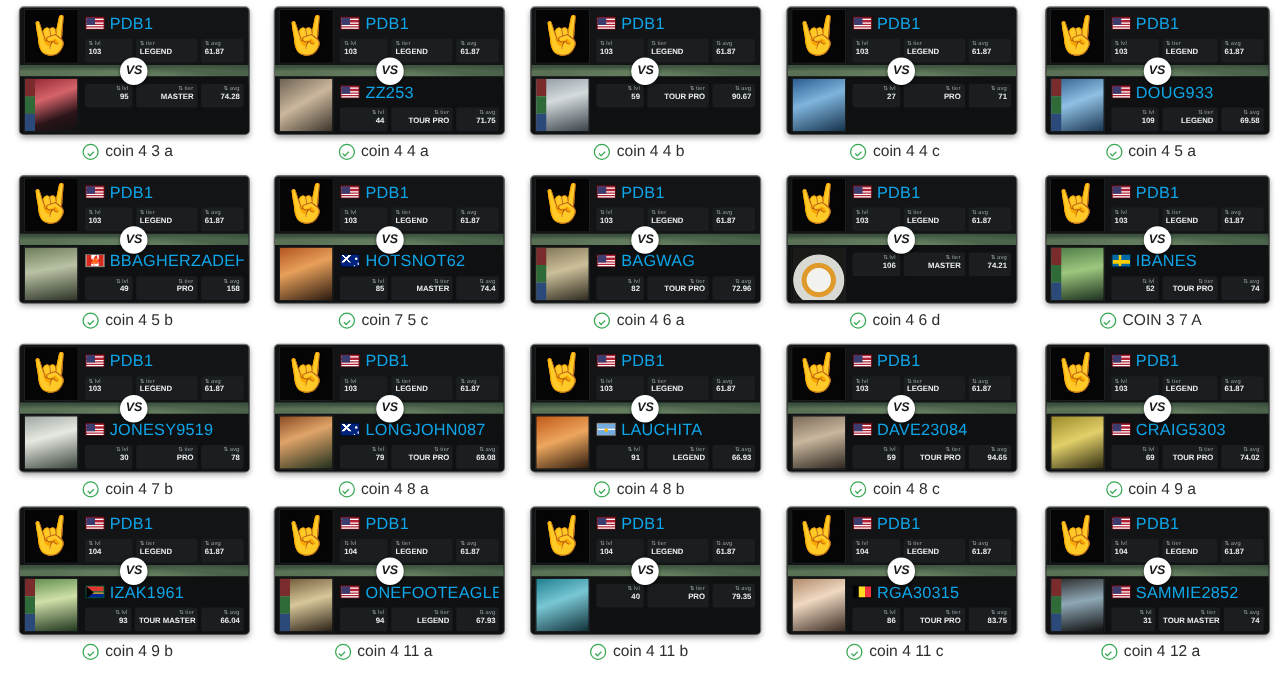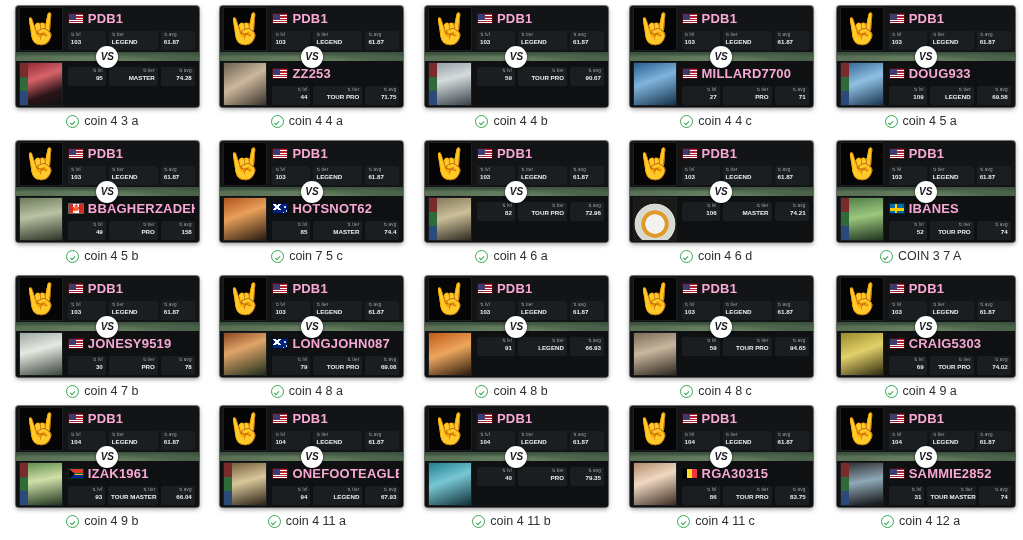--- a/index.html
+++ b/index.html
@@ -99,23 +99,23 @@
     height:19px;
   }
   .flag{
     width:16px; height:11px;
     flex:0 0 16px;
     border:.5px solid rgba(0,0,0,.6);
     position:relative; overflow:hidden;
     border-radius:1px;
   }
   .pname{
-    color:#f9a8d4;
+    color:#0ea5e9;
     font-size:13px;
-    font-weight:bold;
+    font-weight:normal;
     letter-spacing:.2px;
     white-space:nowrap;
     overflow:hidden;
     line-height:14px;
   }
   .stats{
     display:flex;
     gap:3px;
     margin-top:3px;
     width:100%;
@@ -472,30 +472,20 @@
                 <div class="val">61.87</div>
               </div>
             </div>
           </div>
         </div>
         <div class="panel bot">
           <div class="avatar">
             <div class="ph" style="background:linear-gradient(160deg,#2a5d8f,#7fb4dd 42%,#15324b)"></div>
           </div>
           <div class="info">
-            <div class="nameline">
-              <span class="flag fl-us">
-                <i class="s" style="top:1.2px"></i>
-                <i class="s" style="top:3.6px"></i>
-                <i class="s" style="top:6px"></i>
-                <i class="s" style="top:8.4px"></i>
-                <span class="canton"></span>
-              </span>
-              <span class="pname">MILLARD7700</span>
-            </div>
             <div class="stats">
               <div class="stat s-lvl">
                 <div class="lab"><span class="sortarrow">⇅</span>lvl</div>
                 <div class="val">27</div>
               </div>
               <div class="stat s-tier">
                 <div class="lab"><span class="sortarrow">⇅</span>tier</div>
                 <div class="val">PRO</div>
               </div>
               <div class="stat s-avg">
@@ -771,20 +761,30 @@
         <div class="panel bot">
           <div class="avatar">
             <div class="ph" style="background:linear-gradient(165deg,#7d7254,#ccbf9a 45%,#2f2b1f)"></div>
             <span class="ph-strip">
               <i style="background:#7a2b2b"></i>
               <i style="background:#2f6b38"></i>
               <i style="background:#2b4a7a"></i>
             </span>
           </div>
           <div class="info">
+            <div class="nameline">
+              <span class="flag fl-us">
+                <i class="s" style="top:1.2px"></i>
+                <i class="s" style="top:3.6px"></i>
+                <i class="s" style="top:6px"></i>
+                <i class="s" style="top:8.4px"></i>
+                <span class="canton"></span>
+              </span>
+              <span class="pname">BAGWAG</span>
+            </div>
             <div class="stats">
               <div class="stat s-lvl">
                 <div class="lab"><span class="sortarrow">⇅</span>lvl</div>
                 <div class="val">82</div>
               </div>
               <div class="stat s-tier">
                 <div class="lab"><span class="sortarrow">⇅</span>tier</div>
                 <div class="val">TOUR PRO</div>
               </div>
               <div class="stat s-avg">
@@ -1117,20 +1117,28 @@
                 <div class="val">61.87</div>
               </div>
             </div>
           </div>
         </div>
         <div class="panel bot">
           <div class="avatar">
             <div class="ph" style="background:linear-gradient(160deg,#c05a18,#eda65e 45%,#2b1a0d)"></div>
           </div>
           <div class="info">
+            <div class="nameline">
+              <span class="flag fl-ar">
+                <i class="t"></i>
+                <i class="b2"></i>
+                <i class="sun"></i>
+              </span>
+              <span class="pname">LAUCHITA</span>
+            </div>
             <div class="stats">
               <div class="stat s-lvl">
                 <div class="lab"><span class="sortarrow">⇅</span>lvl</div>
                 <div class="val">91</div>
               </div>
               <div class="stat s-tier">
                 <div class="lab"><span class="sortarrow">⇅</span>tier</div>
                 <div class="val">LEGEND</div>
               </div>
               <div class="stat s-avg">
@@ -1180,20 +1188,30 @@
                 <div class="val">61.87</div>
               </div>
             </div>
           </div>
         </div>
         <div class="panel bot">
           <div class="avatar">
             <div class="ph" style="background:linear-gradient(165deg,#7a6a58,#c9b79e 42%,#2d261f)"></div>
           </div>
           <div class="info">
+            <div class="nameline">
+              <span class="flag fl-us">
+                <i class="s" style="top:1.2px"></i>
+                <i class="s" style="top:3.6px"></i>
+                <i class="s" style="top:6px"></i>
+                <i class="s" style="top:8.4px"></i>
+                <span class="canton"></span>
+              </span>
+              <span class="pname">DAVE23084</span>
+            </div>
             <div class="stats">
               <div class="stat s-lvl">
                 <div class="lab"><span class="sortarrow">⇅</span>lvl</div>
                 <div class="val">59</div>
               </div>
               <div class="stat s-tier">
                 <div class="lab"><span class="sortarrow">⇅</span>tier</div>
                 <div class="val">TOUR PRO</div>
               </div>
               <div class="stat s-avg">

